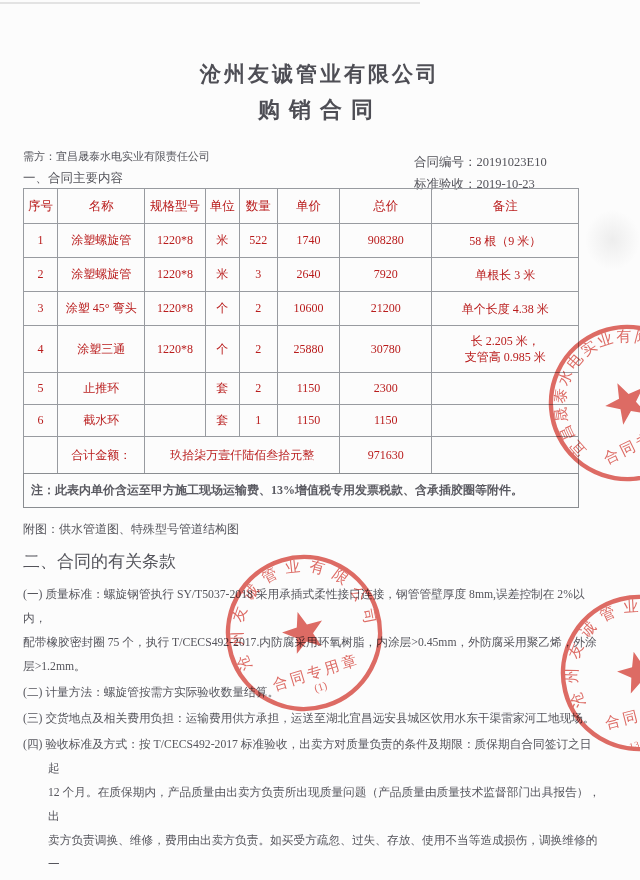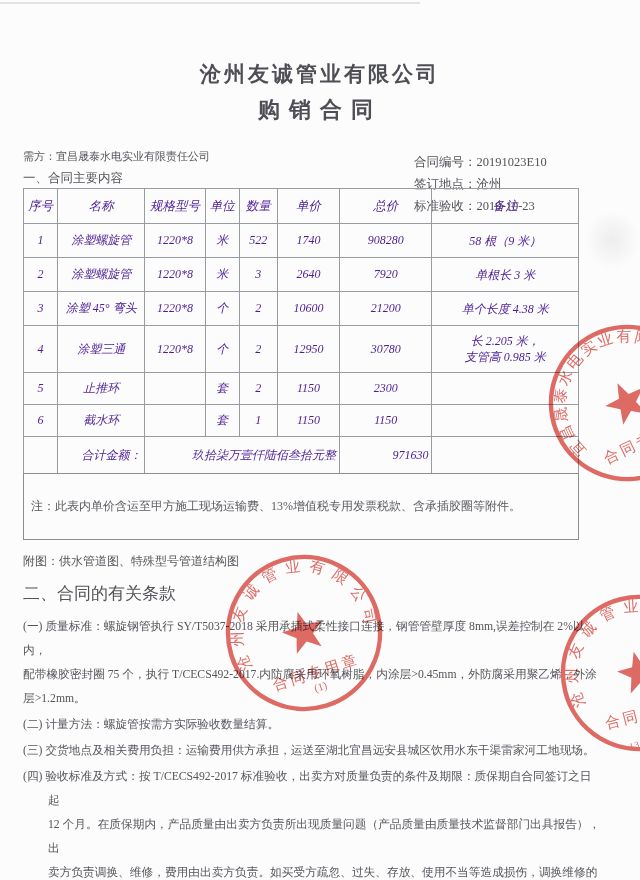--- a/index.html
+++ b/index.html
@@ -16,31 +16,31 @@
     font-size:21px;letter-spacing:3px;color:#4e4e55;font-weight:600;}
   .subtitle{position:absolute;top:95px;left:0;width:640px;text-align:center;
     font-size:22px;letter-spacing:9px;color:#4e4e55;font-weight:600;}
   .info-supplier{position:absolute;top:116px;left:23px;font-size:12.5px;}
   .info-buyer{position:absolute;top:149px;left:23px;font-size:11px;}
   .info-right{position:absolute;top:111px;left:414px;font-size:12.5px;line-height:22px;margin-top:40px;}
   .info-right .row{white-space:nowrap;}
   .sec1-heading{position:absolute;top:170px;left:23px;font-size:12.5px;}
   .main-block{position:absolute;top:188px;left:23px;width:580px;}
   table.items{border-collapse:collapse;width:556px;table-layout:fixed;
-    border:1.5px solid #8a8d91;font-size:12px;color:#4c1d95;font-style:italic;}
+    border:1.5px solid #8a8d91;font-size:12px;color:#b91c1c;}
   table.items td,table.items th{border:1px solid #989ba0;text-align:center;
     vertical-align:middle;padding:2px 3px;font-weight:normal;overflow:hidden;}
   table.items th{height:30px;font-size:12.5px;}
   table.items td{height:29px;}
   tr.r-tall td{height:42px;}
   tr.r-short td{height:27px;}
-  tr.total-row td{height:32px;text-align:right;}
+  tr.total-row td{height:32px;}
   .remark-cell{white-space:pre-line;line-height:16px;}
   .note-box{width:540px;border:1px solid #8a8d91;margin-top:-1px;
-    padding:24px 7px;font-size:12px;color:#5a5a61;}
+    padding:8px 7px;font-size:12px;color:#5a5a61;font-weight:bold;}
   .attachment{margin-top:13px;font-size:12px;}
   .sec2-heading{margin-top:12px;font-size:17px;}
   .clauses{margin-top:10px;width:578px;font-size:11.7px;}
   .clause{white-space:pre-line;line-height:24px;margin-bottom:2px;color:#55555c;}
   .clause.hang{padding-left:25px;text-indent:-25px;}
   .stamp{position:absolute;width:180px;height:180px;pointer-events:none;
     mix-blend-mode:multiply;opacity:.82;}
   .stamp svg{display:block;width:180px;height:180px;overflow:visible;}
   .stamp-1{left:537px;top:313px;transform:rotate(-26deg);}
   .stamp-2{left:214px;top:543px;transform:rotate(-17deg);}
@@ -54,21 +54,20 @@
   <div class="scan-blotch"></div>
 
   <div class="title">沧州友诚管业有限公司</div>
   <div class="subtitle">购销合同</div>
 
 
   <div class="info-buyer"><span>需方：</span><span>宜昌晟泰水电实业有限责任公司</span></div>
 
   <div class="info-right">
     <div class="row"><span>合同编号：</span><span>20191023E10</span></div>
-    <div class="row"><span>签订地点：</span><span>沧州</span></div>
     <div class="row"><span>标准验收：</span><span>2019-10-23</span></div>
   </div>
 
   <div class="sec1-heading">一、合同主要内容</div>
 
   <div class="main-block">
     <table class="items">
       <colgroup id="items-colgroup">
           <col style="width: 34px;">
           <col style="width: 87px;">
@@ -121,21 +120,21 @@
             <td>10600</td>
             <td>21200</td>
             <td class="remark-cell">单个长度 4.38 米</td>
           </tr>
           <tr class="r-tall">
             <td>4</td>
             <td>涂塑三通</td>
             <td>1220*8</td>
             <td>个</td>
             <td>2</td>
-            <td>12950</td>
+            <td>25880</td>
             <td>30780</td>
             <td class="remark-cell">长 2.205 米，
 支管高 0.985 米</td>
           </tr>
           <tr class="r-short">
             <td>5</td>
             <td>止推环</td>
             <td></td>
             <td>套</td>
             <td>2</td>

